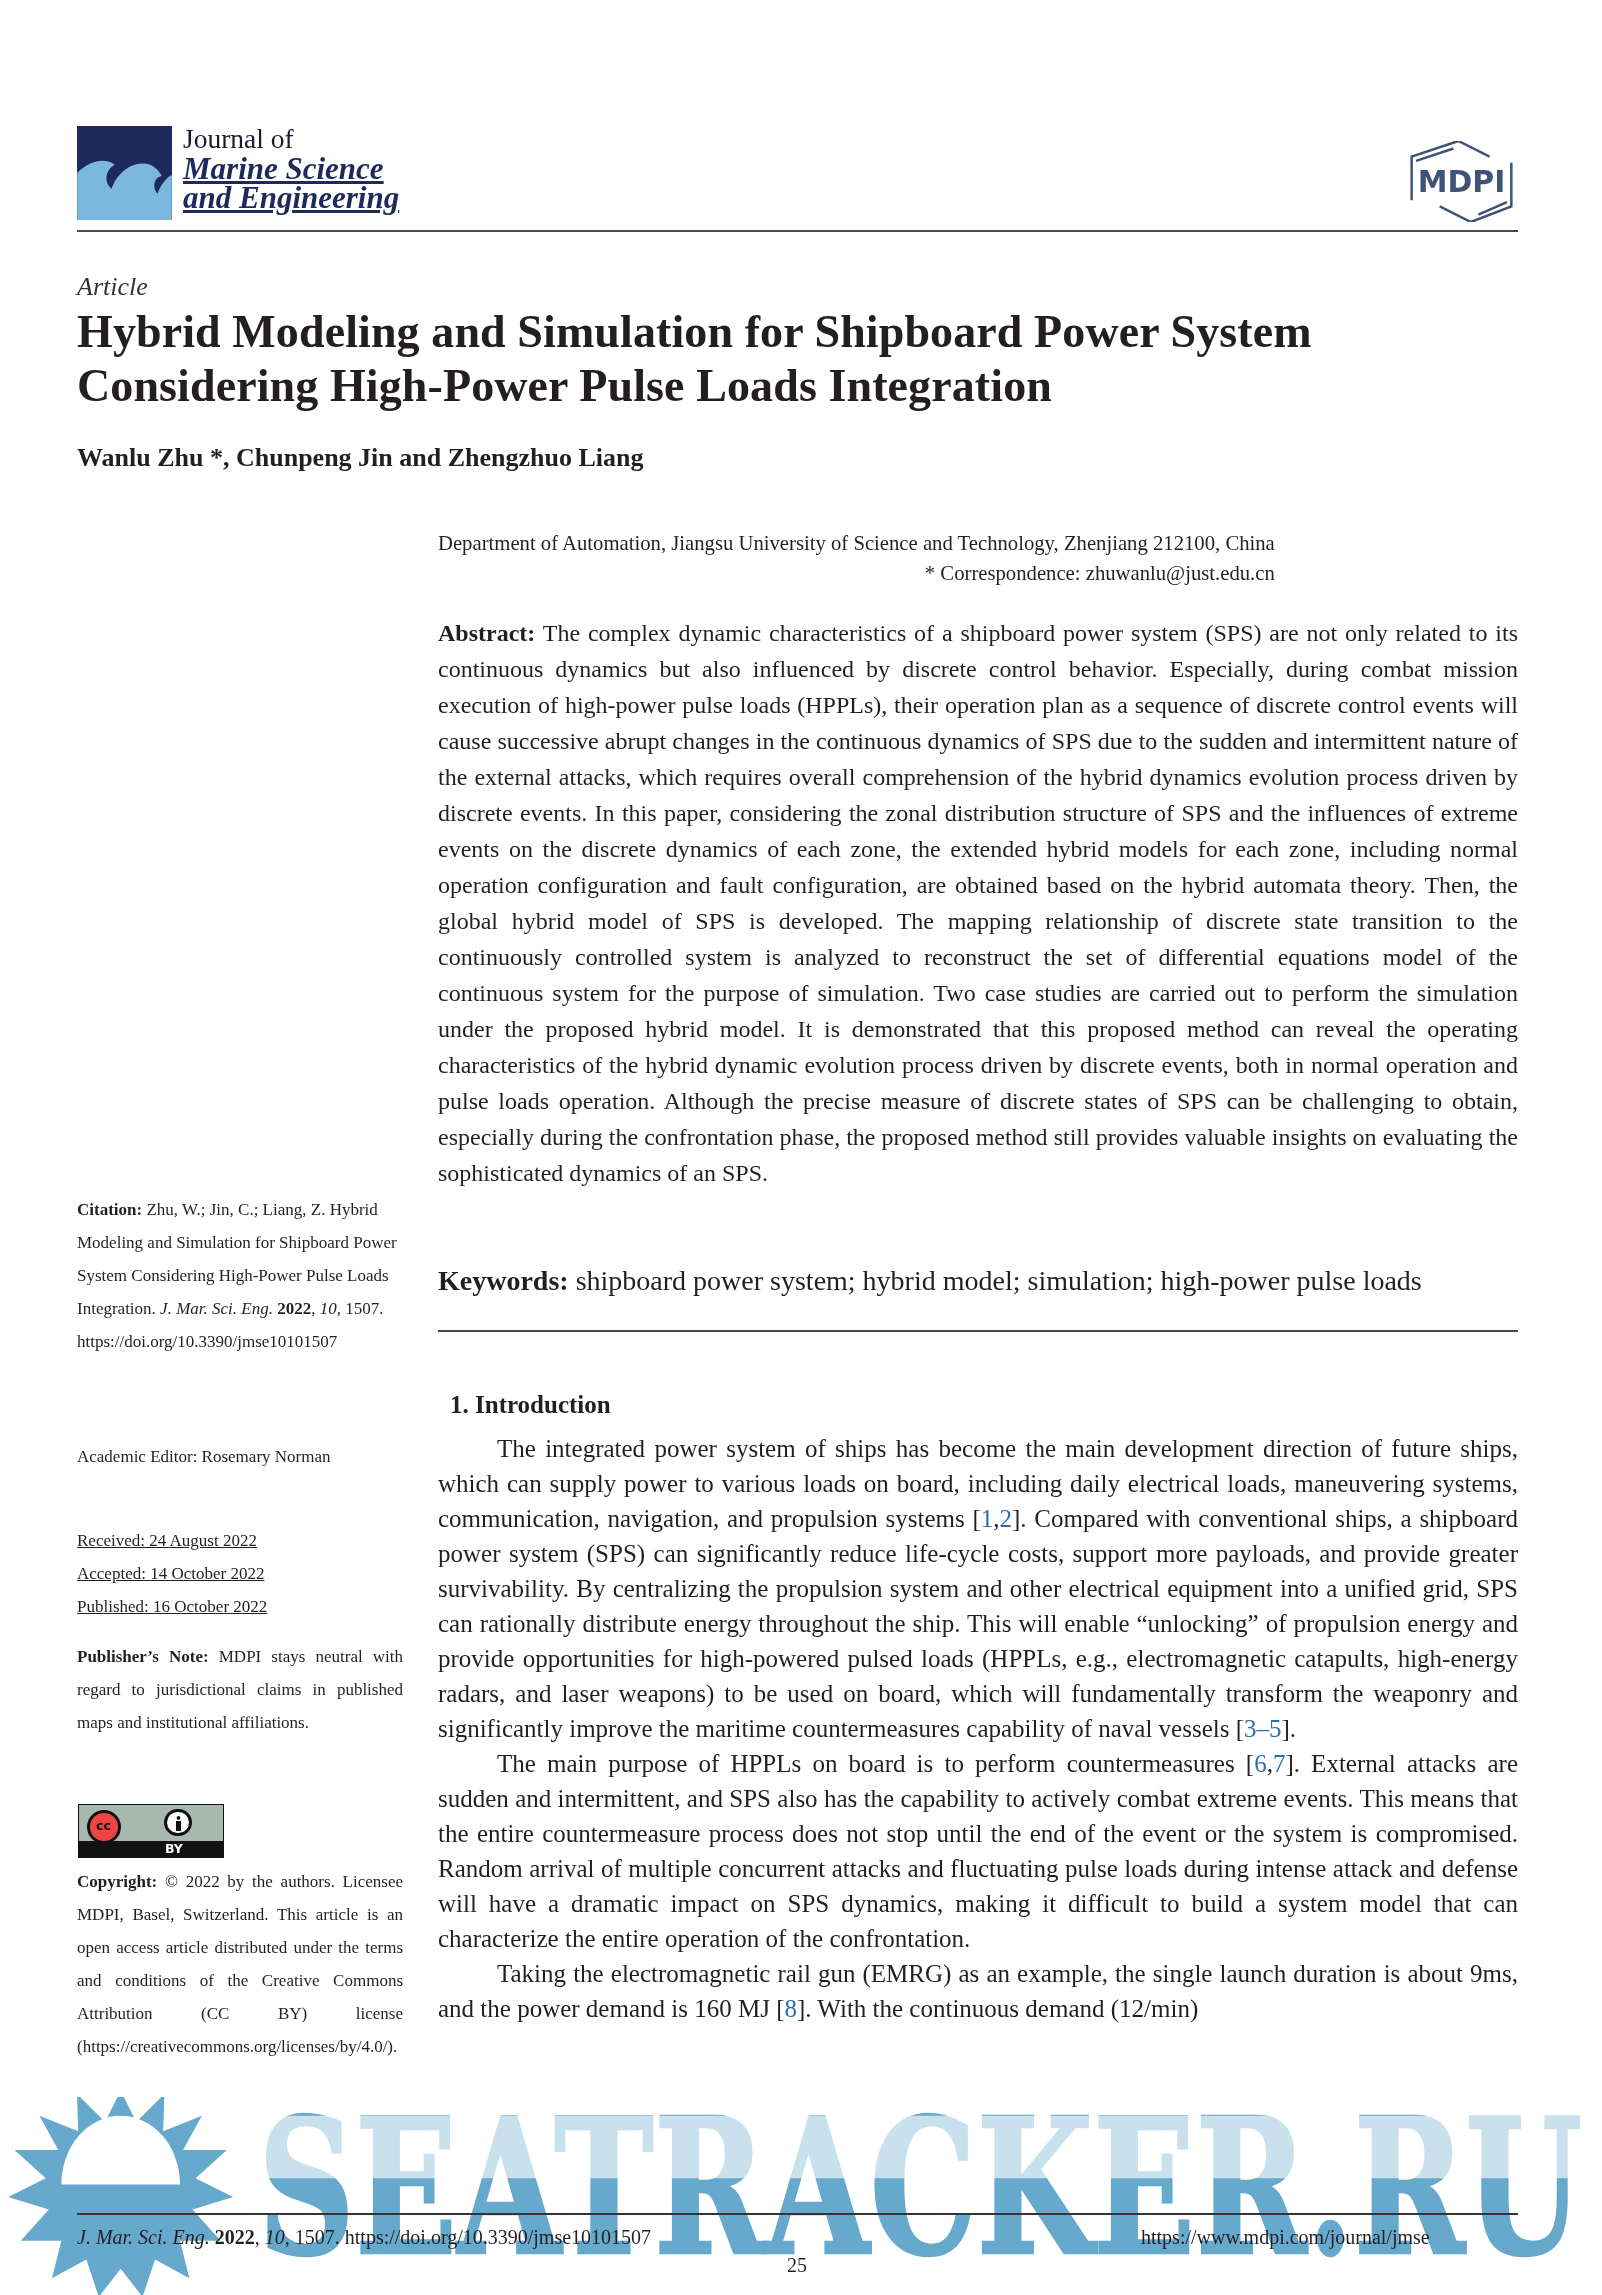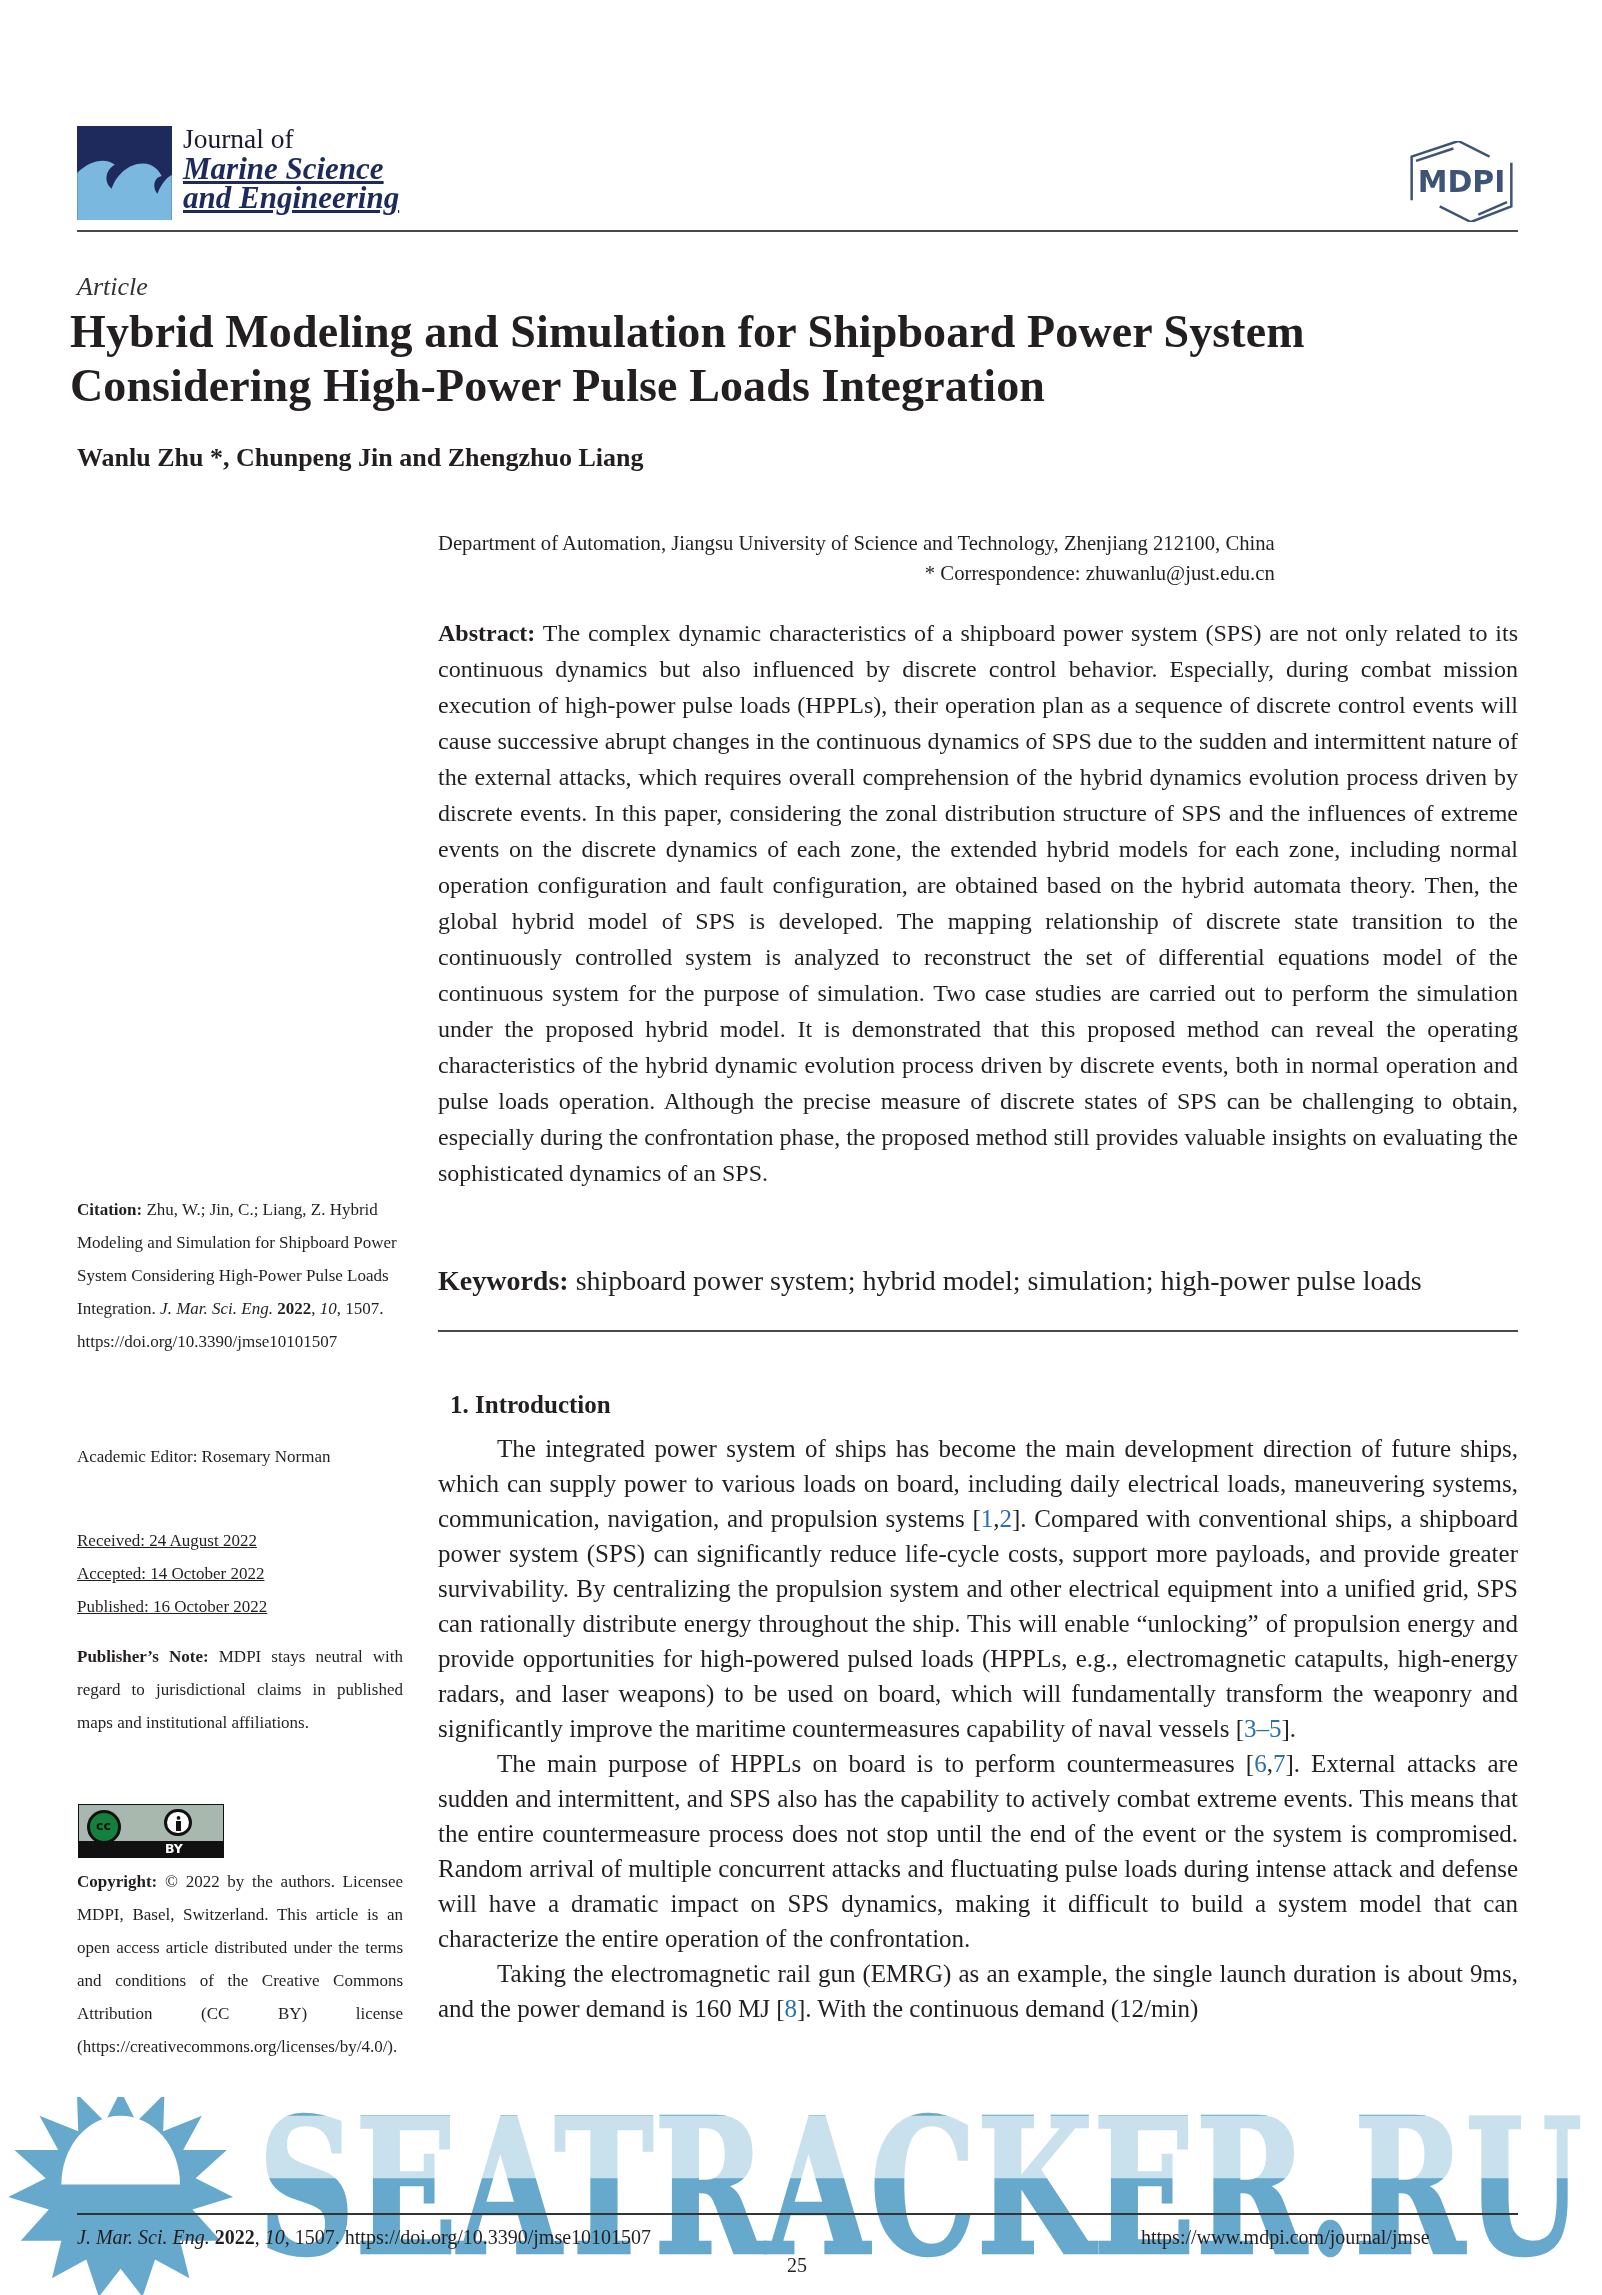--- a/index.html
+++ b/index.html
@@ -11,21 +11,21 @@
 
   
   .logo-box { left: 77px; top: 126px; width: 95px; height: 94px; background: #1f2a5c; overflow: hidden; }
   .logo-wave { position: absolute; left: 0; top: 0; width: 95px; height: 94px; }
   .journal-of { left: 183px; top: 124px; font-size: 27.5px; line-height: 30px; color: #1b1b2e; }
   .journal-name { left: 183px; top: 154px; font-size: 31px; line-height: 29px; font-style: italic; font-weight: bold; color: #1f2a5c; text-decoration: underline; }
   .mdpi-logo { left: 1402px; top: 141px; width: 119px; height: 81px; }
   .rule-top { left: 77px; top: 230px; width: 1441px; height: 1.9px; background: #4a4a4a; }
 
   .article-type { left: 77px; top: 272px; font-size: 26px; font-style: italic; color: #333; }
-  .title { left: 70px; top: 305px; width: 1459px; font-size: 46px; line-height: 54px; font-weight: bold; color: #231f20; letter-spacing: 0.1px; }
+  .title { left: 77px; top: 305px; width: 1459px; font-size: 46px; line-height: 54px; font-weight: bold; color: #231f20; letter-spacing: 0.1px; }
   .authors { left: 77px; top: 443px; font-size: 26px; font-weight: bold; }
 
   .affil { left: 438px; top: 528px; font-size: 20.7px; line-height: 30px; color: #231f20; text-align: right; }
 
   
   .abstract { left: 438px; top: 615px; width: 1080px; font-size: 24px; line-height: 36px; text-align: justify; }
   .keywords { left: 438px; top: 1253px; width: 1080px; font-size: 28px; line-height: 36px; margin-top: 10px; }
   .rule-mid { left: 438px; top: 1330px; width: 1080px; height: 1.9px; background: #4a4a4a; }
 
   
@@ -37,21 +37,21 @@
   
   .sidebar { left: 77px; width: 326px; font-size: 17px; line-height: 33px; color: #231f20; }
   .sidebar b { color: #231f20; text-align: center; }
   .side-citation { top: 1193px; }
   .side-editor { top: 1440px; }
   .side-dates { top: 1524px; text-decoration: underline; }
   .side-note { top: 1640px; text-align: justify; }
   .cc-badge { left: 78px; top: 1804px; width: 146px; height: 54px; background: #a9b8ae; border: 1.3px solid #111; box-sizing: border-box; overflow: hidden; }
   .cc-strip { position: absolute; left: 0; bottom: 0; width: 100%; height: 16.3px; background: #111; }
   .cc-by { position: absolute; left: 86px; bottom: 0.6px; color: #fff; font-family: "DejaVu Sans", sans-serif; font-weight: bold; font-size: 12.5px; }
-  .cc-circle { position: absolute; left: 7.5px; top: 5px; width: 34px; height: 34px; border-radius: 50%; background: #15803d; border: 3.8px solid #111; box-sizing: border-box; font-family: "DejaVu Sans", sans-serif; font-weight: bold; font-size: 12.5px; text-align: center; line-height: 26px; color: #111; }
+  .cc-circle { position: absolute; left: 7.5px; top: 5px; width: 34px; height: 34px; border-radius: 50%; background: #ef4444; border: 3.8px solid #111; box-sizing: border-box; font-family: "DejaVu Sans", sans-serif; font-weight: bold; font-size: 12.5px; text-align: center; line-height: 26px; color: #111; }
   .by-circle { position: absolute; left: 85px; top: 3.8px; width: 27.5px; height: 27.5px; border-radius: 50%; background: #fff; border: 3.1px solid #111; box-sizing: border-box; }
   .by-person { position: absolute; left: 8.8px; top: 3.8px; width: 5px; height: 15px; }
   .side-copyright { top: 1865px; text-align: justify; }
 
   
   .rule-bottom { left: 77px; top: 2213px; width: 1441px; height: 1.9px; background: #333; }
   .footer-left { left: 77px; top: 2226px; font-size: 20px; }
   .footer-right { left: 1141px; top: 2226px; font-size: 20px; }
   .page-num { left: 787px; top: 2254px; font-size: 20px; }
 

